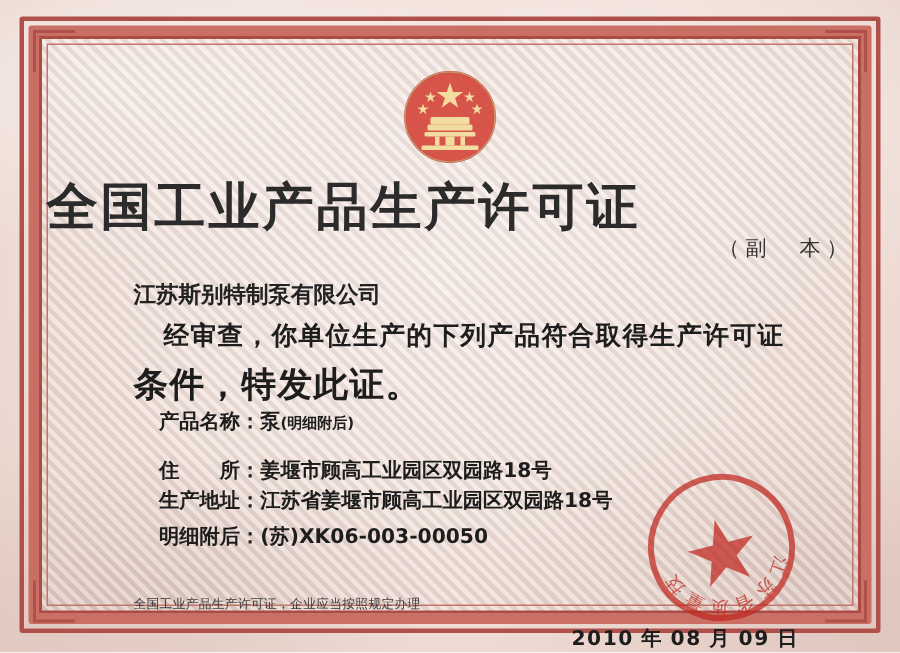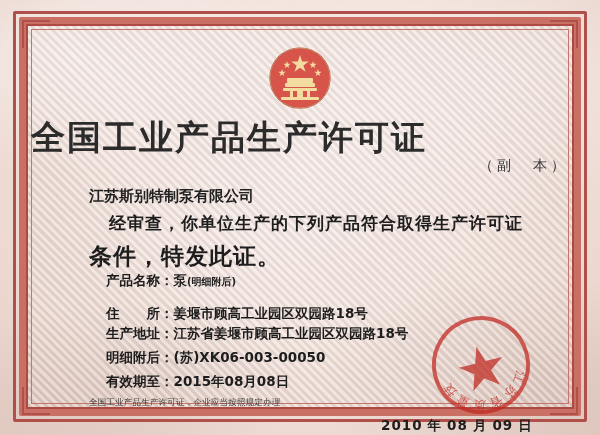--- a/index.html
+++ b/index.html
@@ -250,23 +250,20 @@
     </div>
 
     <div class="field" id="f-place">
       <span class="lbl">生产地址：</span><span class="val">江苏省姜堰市顾高工业园区双园路18号</span>
     </div>
 
     <div class="field" id="f-number">
       <span class="lbl">明细附后：</span><span class="val">(苏)XK06-003-00050</span>
     </div>
 
-    <div class="field" id="f-valid">
-      <span class="lbl">有效期至：</span><span class="val">2015年08月08日</span>
-    </div>
 
     <div id="date-line">
       <span class="n">2010</span><span>年</span><span class="n">08</span><span>月</span><span class="n">09</span><span>日</span>
     </div>
 
     <div id="footnote">全国工业产品生产许可证，企业应当按照规定办理</div>
 
     <div id="seal">
       <svg viewBox="0 0 104 104" width="104" height="104" aria-hidden="true">
         <circle cx="52" cy="52" r="47" fill="none" stroke="#c0271f" stroke-width="4"></circle>

